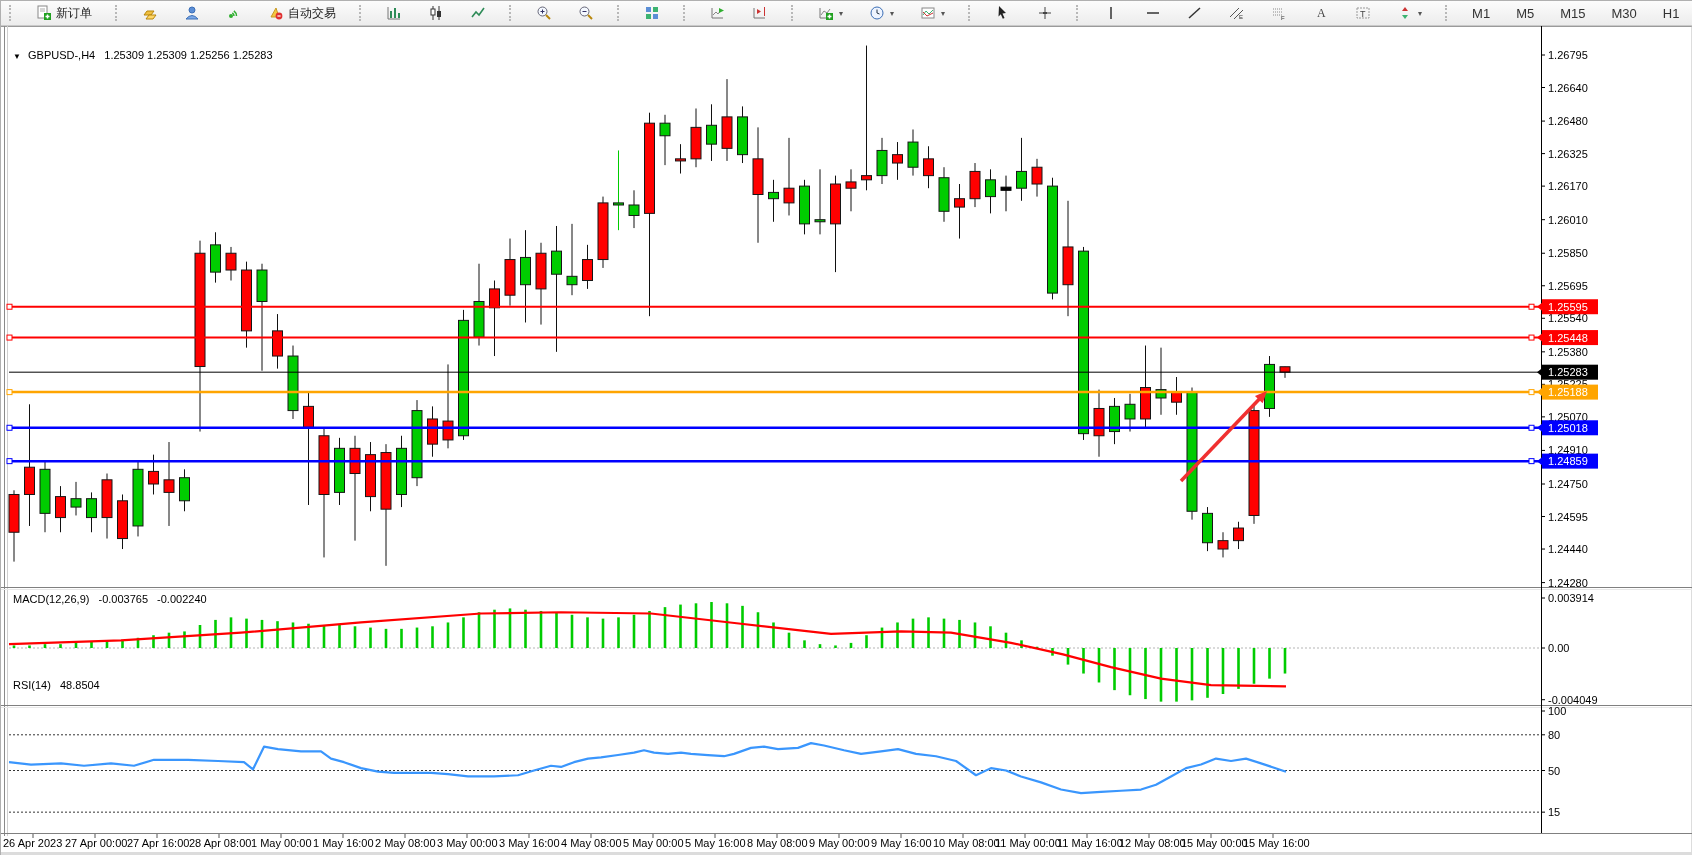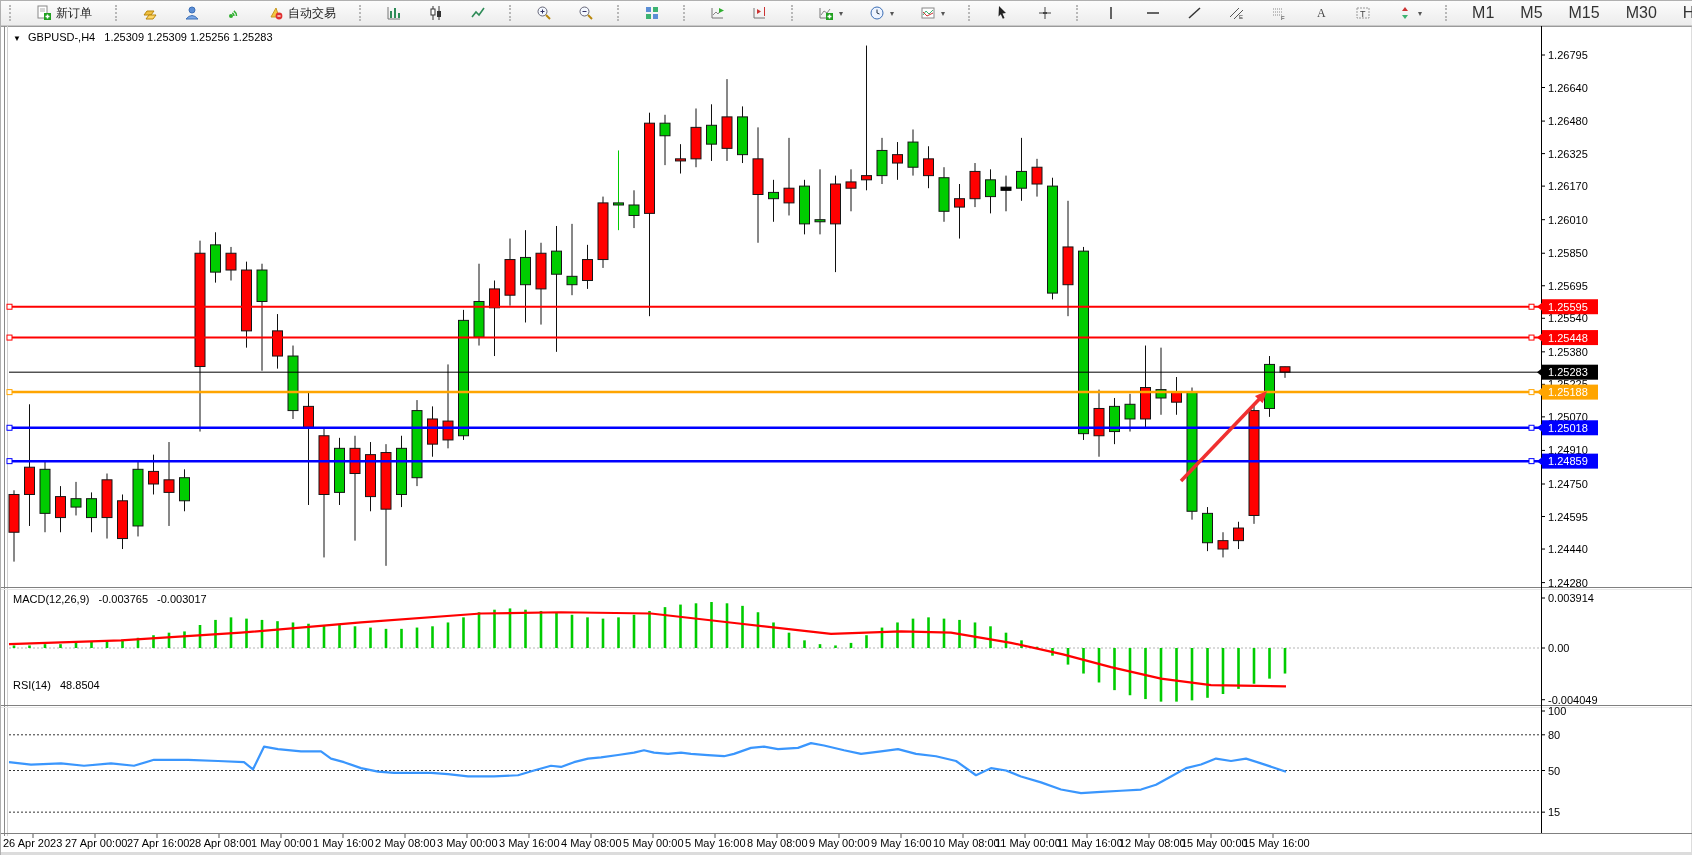--- a/index.html
+++ b/index.html
@@ -7,31 +7,31 @@
   #app{position:relative;width:1692px;height:855px;background:#fff;border:1px solid #b0b0b0;box-sizing:border-box}
   
   .toolbar{position:absolute;top:0;left:0;width:1692px;height:25px;box-sizing:border-box;
     background:linear-gradient(#fcfcfc,#ececec);border-bottom:1px solid #c9c9c9;
     display:flex;align-items:center;padding:0 6px;gap:16px;font-size:12px;color:#222;white-space:nowrap}
   .grip{width:4px;height:16px;border-left:2px dotted #b8b8b8;margin:0 4px 0 2px}
   .tbtn{height:21px;display:inline-flex;align-items:center;gap:4px;padding:0 4px;border:1px solid transparent;
     border-radius:2px;cursor:default}
   .tbtn.active{background:#f6f6f6;border:1px solid #9a9a9a;box-shadow:inset 1px 1px 2px rgba(0,0,0,.15)}
   .tbtn svg{display:block}
-  .tflabel{font-size:16px;color:#333;letter-spacing:0}
+  .tflabel{font-size:13px;color:#333;letter-spacing:0}
   .dd{font-size:8px;color:#555;margin-left:1px}
   .spacer{flex:1}
   .chatwrap{position:relative;margin-right:4px}
   .badge{position:absolute;top:-4px;right:-6px;min-width:13px;height:13px;border-radius:7px;background:#e53528;
     color:#fff;font-size:9px;font-weight:bold;text-align:center;line-height:13px;padding:0 2px}
   
   #chartwrap{position:absolute;top:25px;left:0;width:1692px;height:830px;background:#fff}
   #chart-svg{position:absolute;top:0;left:0}
   .overlay{position:absolute;font-size:11px;color:#000;z-index:5;pointer-events:none}
-  #title-row{top:5px;left:12px}
+  #title-row{top:23px;left:12px}
   #title-row .tri{font-size:8px;color:#000;margin-right:4px}
   #macd-row{top:567px;left:12px}
   #rsi-row{top:653px;left:12px}
   .lblgap{margin-left:6px}
 </style>
 </head>
 <body>
 
 <div id="app">
   <div class="toolbar" id="toolbar">
@@ -855,21 +855,21 @@
 
     <div class="overlay" id="title-row">
       <span class="tri">▼</span>
       <span>GBPUSD-,H4</span>
       <span class="lblgap">1.25309 1.25309 1.25256 1.25283</span>
     </div>
 
     <div class="overlay" id="macd-row">
       <span>MACD(12,26,9)</span>
       <span class="lblgap">-0.003765</span>
-      <span class="lblgap">-0.003017</span>
+      <span class="lblgap">-0.002240</span>
     </div>
 
     <div class="overlay" id="rsi-row">
       <span>RSI(14)</span>
       <span class="lblgap">48.8504</span>
     </div>
   </div>
 </div>
 
 </body></html>

